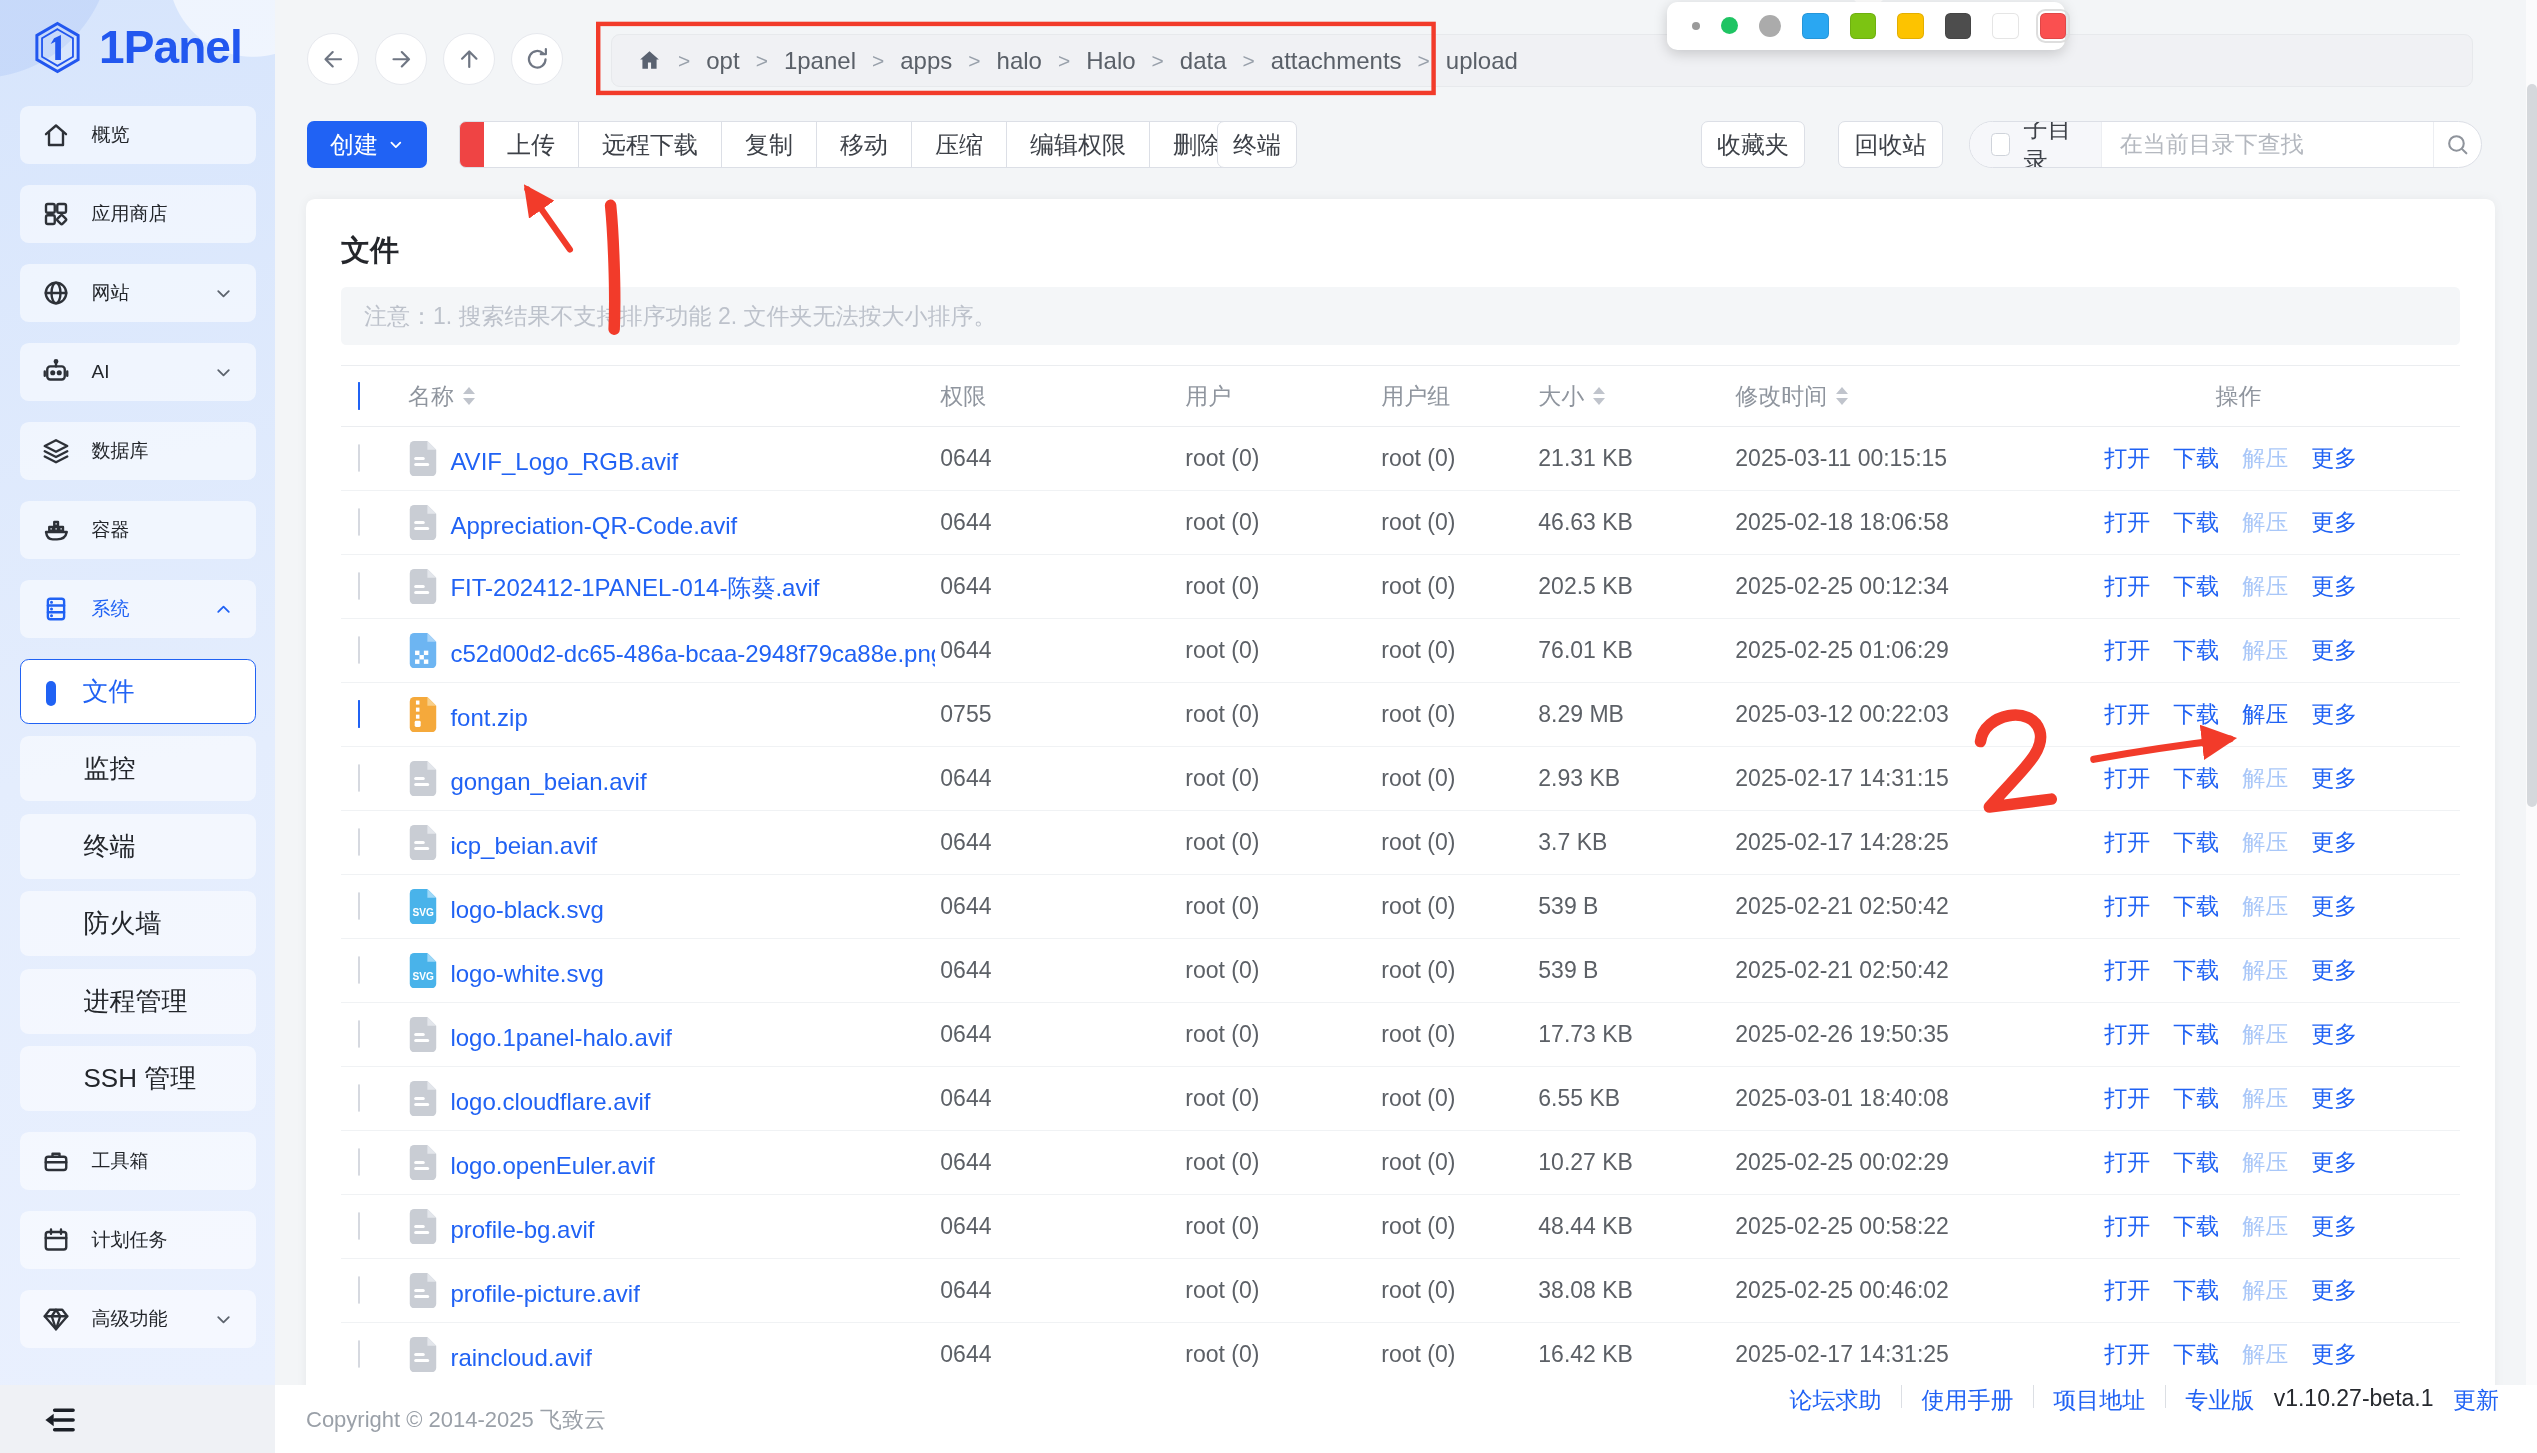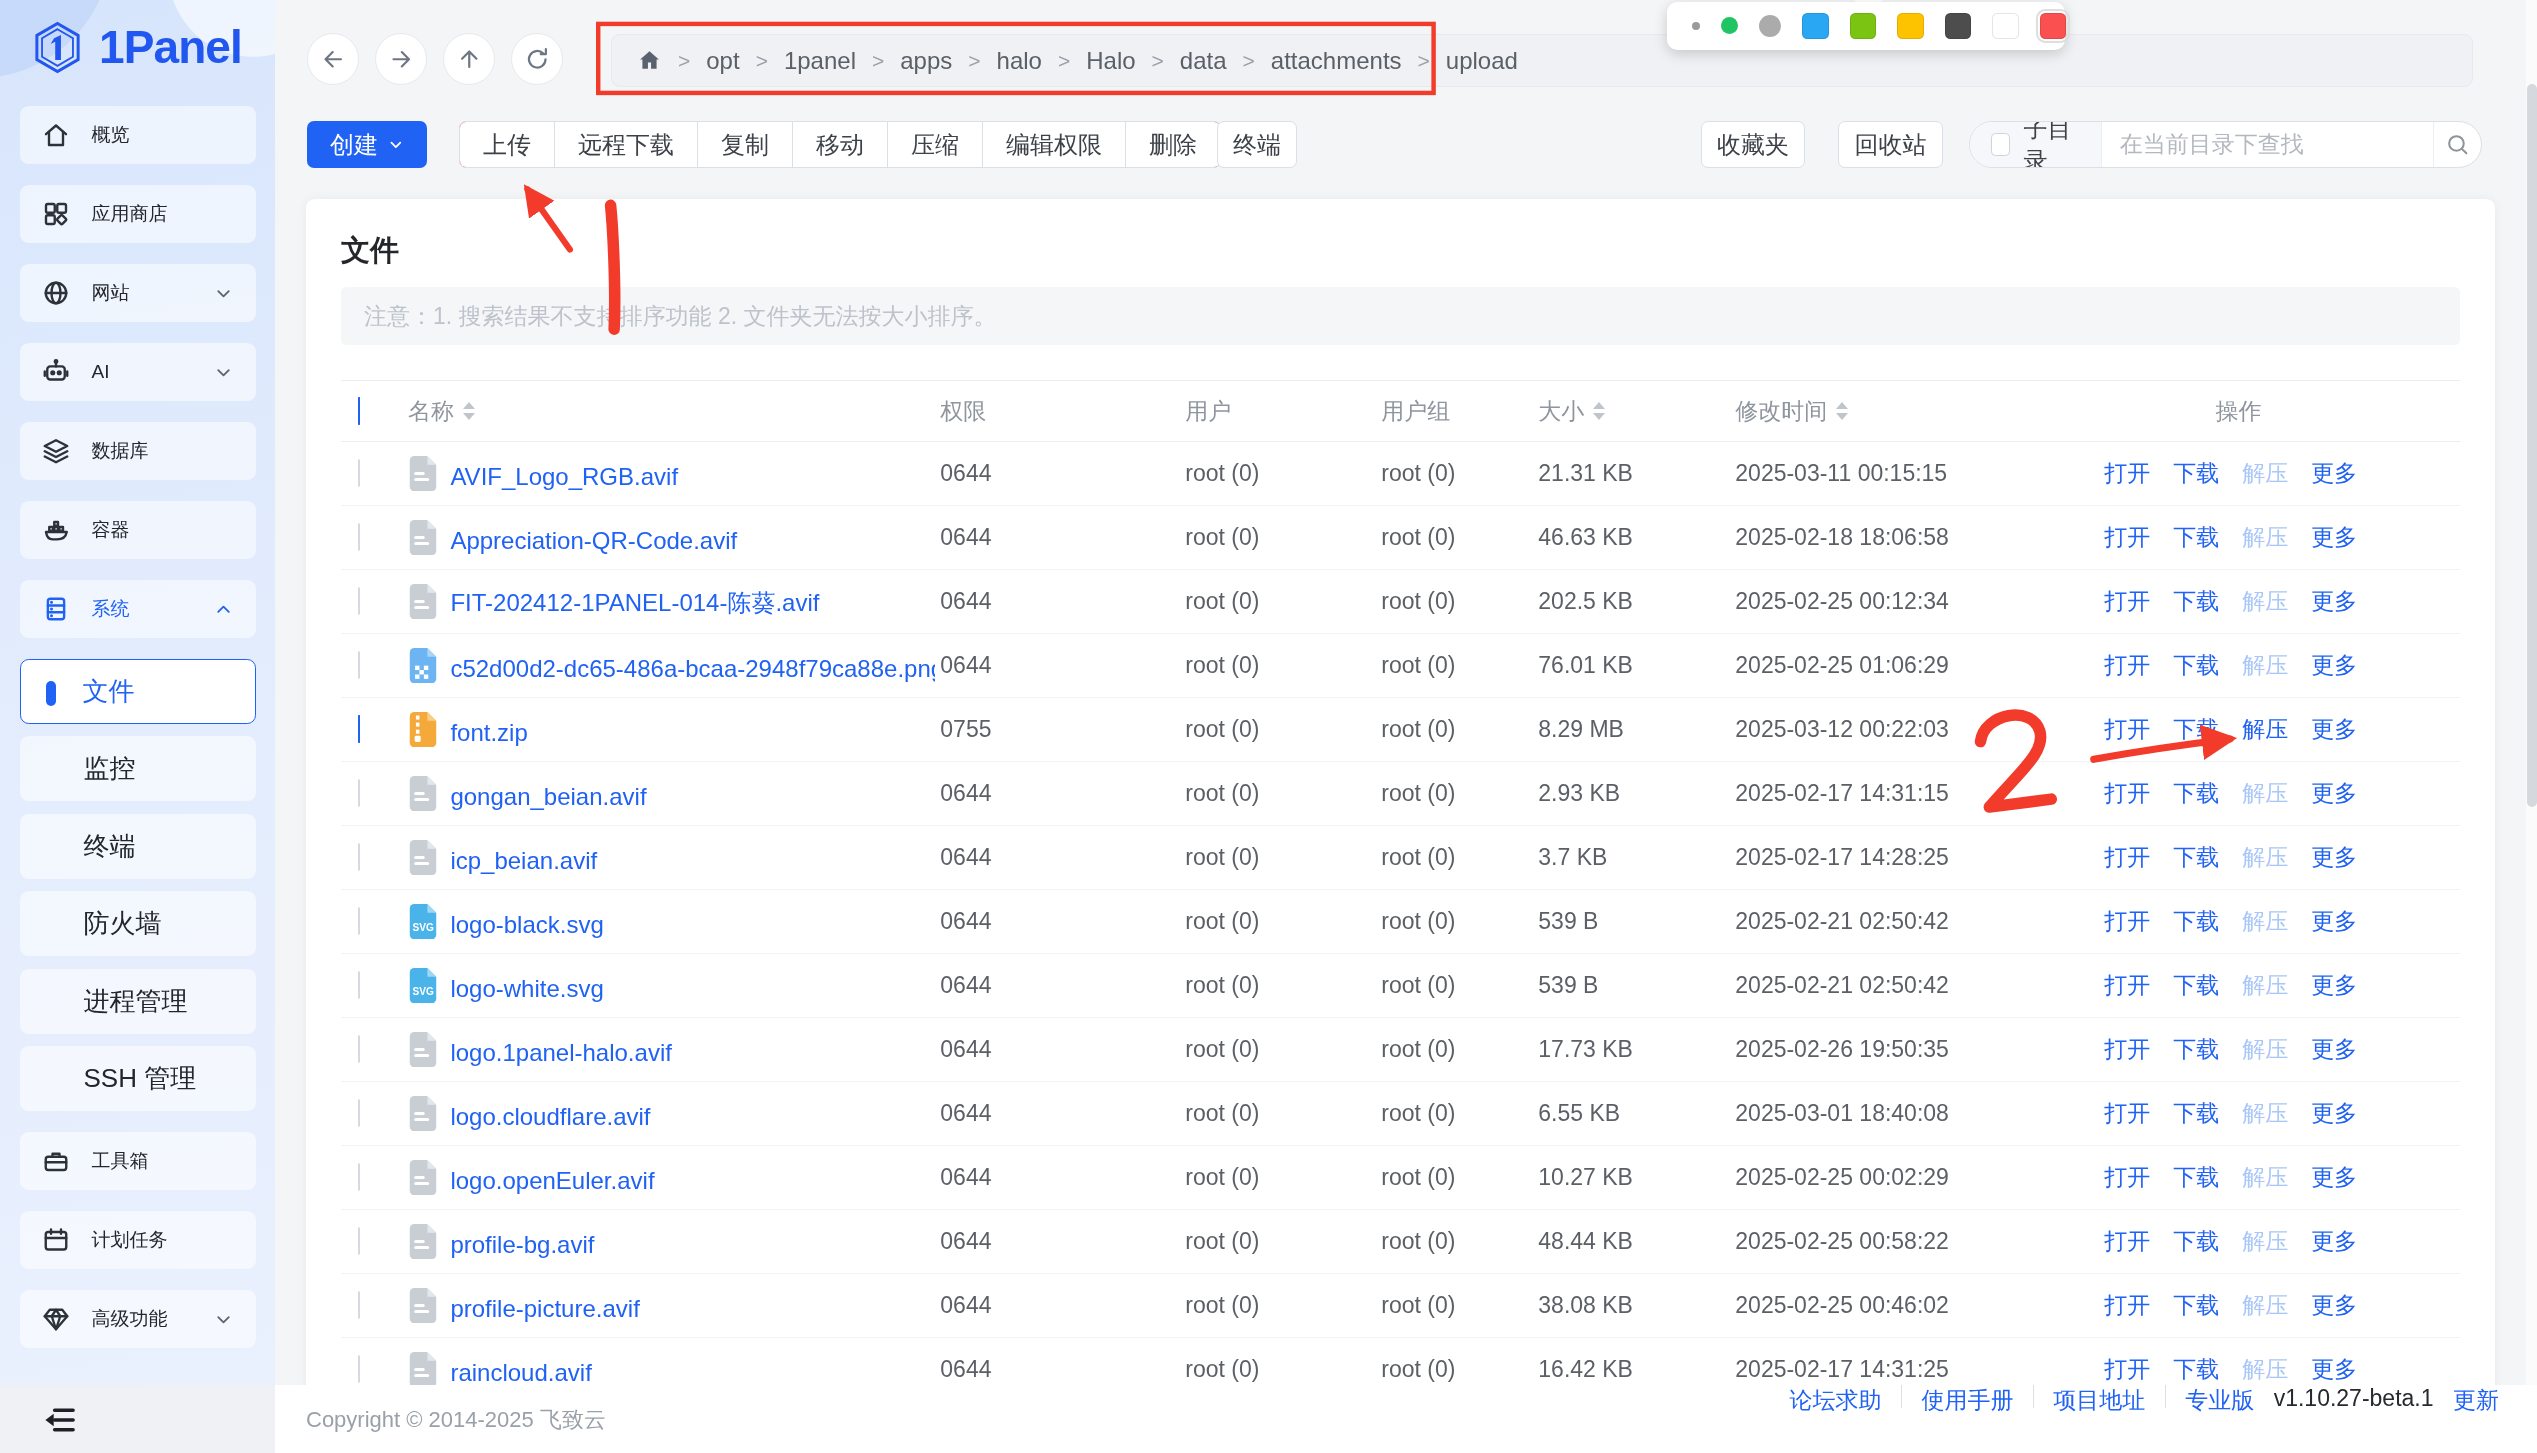--- a/index.html
+++ b/index.html
@@ -46,42 +46,42 @@
   #palette{position:absolute;left:1667px;top:1.8px;width:398px;height:48px;background:#fff;border-radius:10.6px;
     box-shadow:0 3.5px 14px rgba(0,0,0,.18);display:flex;align-items:center;padding:0 25px;gap:21px;z-index:52;}
   .dot{border-radius:50%;flex:none;cursor:pointer;}
   .swatch{width:26.5px;height:26.5px;border-radius:5.3px;border:0.9px solid rgba(0,0,0,.10);flex:none;cursor:pointer;}
   .swatch.selected{outline:2.7px solid #dedede;outline-offset:2.7px;}
 
   
   #btn-create{position:absolute;left:307px;top:121px;height:47px;padding:0 23px;background:var(--accent);
     color:#fff;font-size:24px;border:none;border-radius:7px;display:flex;align-items:center;gap:8.8px;cursor:pointer;}
   #btn-group{position:absolute;left:459px;top:121px;height:47px;display:flex;background:#ef4444;
-    border:0.9px solid var(--bd);border-radius:7px;overflow:hidden;}
+    border:0.9px solid var(--bd);border-radius:7px;overflow:hidden;padding-left:24px;}
   #btn-group button{border:none;background:#fff;border-left:0.9px solid var(--bd);padding:0 23px;
     font-size:24px;color:#3d4148;cursor:pointer;font-family:inherit;}
   #btn-group button:first-child{border-left:none;}
   .wbtn{position:absolute;top:121px;height:47px;background:#fff;border:0.9px solid var(--bd);border-radius:7px;
     font-size:24px;color:#3d4148;padding:0 23px;display:flex;align-items:center;justify-content:center;cursor:pointer;}
   #search-pill{position:absolute;left:1969px;top:121px;width:513px;height:47px;border:0.9px solid var(--bd);
     border-radius:24px;display:flex;align-items:center;background:#fff;overflow:hidden;}
   #subdir-zone{height:100%;display:flex;align-items:center;gap:14px;padding:0 21px;background:#f6f7fa;border-right:0.9px solid #eceef2;}
   #subdir-cb{width:23px;height:23px;border:1.8px solid #cfd3da;border-radius:4.4px;background:#fff;cursor:pointer;}
   #subdir-label{font-size:24px;color:#3d4148;}
   #search-input{flex:1;height:100%;border:none;outline:none;background:transparent;padding:0 17.7px;font-size:23px;color:#333;font-family:inherit;}
   #search-input::placeholder{color:#b4b8bf;}
   #search-icon-zone{width:58px;height:100%;display:flex;align-items:center;justify-content:center;color:#8f949c;border-left:0.9px solid #eceef2;cursor:pointer;}
 
   
   #card{position:absolute;left:306px;top:199px;width:2189px;height:1255px;background:#fff;border-radius:8.8px;
     box-shadow:0 0 10.6px rgba(31,35,41,.05);overflow:hidden;}
   #card-title{position:absolute;left:35px;top:32px;font-size:29px;font-weight:bold;color:#24262b;}
   #notice{position:absolute;left:35px;right:35px;top:88px;height:58px;background:#f4f6f8;border-radius:5.3px;
     display:flex;align-items:center;padding-left:23px;font-size:23px;color:#bdc2cb;}
-  #table{position:absolute;left:35px;right:35px;top:181px;}
+  #table{position:absolute;left:35px;right:35px;top:166px;}
   .thead,.trow{display:grid;grid-template-columns:53px 541px 245px 196px 157px 197px 369px 359px;align-items:center;}
   .thead{height:62px;border-top:0.9px solid #ebedf0;border-bottom:0.9px solid #ebedf0;color:var(--txt3);font-size:23px;}
   .trow{height:64px;border-bottom:0.9px solid #f0f2f4;font-size:23px;color:var(--txt2);}
   .cell-cb{padding-left:17px;}
   .cb{width:25px;height:25px;border:1.8px solid #d6d9e0;border-radius:5.3px;background:#fff;position:relative;cursor:pointer;}
   .cb.indet{background:var(--accent);border-color:var(--accent);}
   .cb.indet::after{content:"";position:absolute;left:4.4px;top:8.8px;width:12.4px;height:3.5px;background:#fff;border-radius:1.8px;}
   .cb.checked{background:var(--accent);border-color:var(--accent);}
   .cb.checked::after{content:"";position:absolute;left:7px;top:1.8px;width:6.2px;height:12.4px;
     border-right:2.7px solid #fff;border-bottom:2.7px solid #fff;transform:rotate(40deg);}

